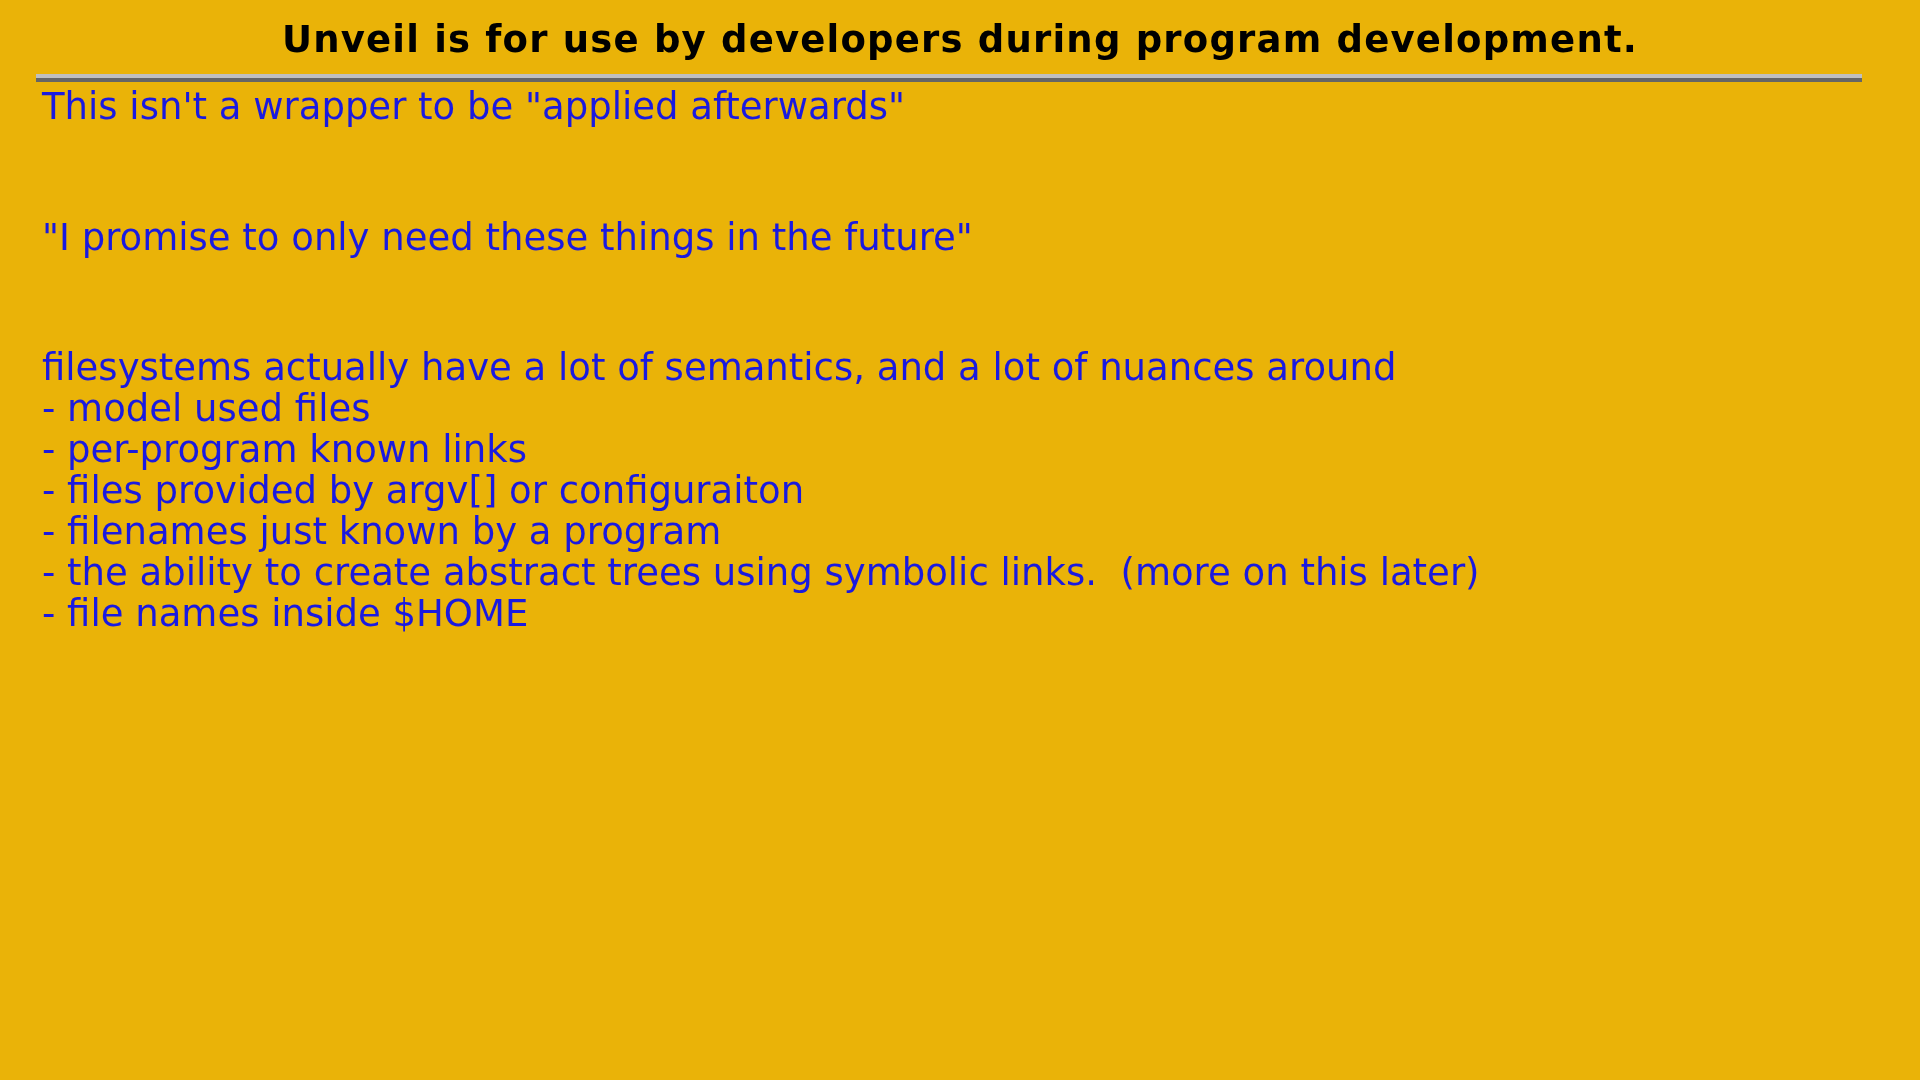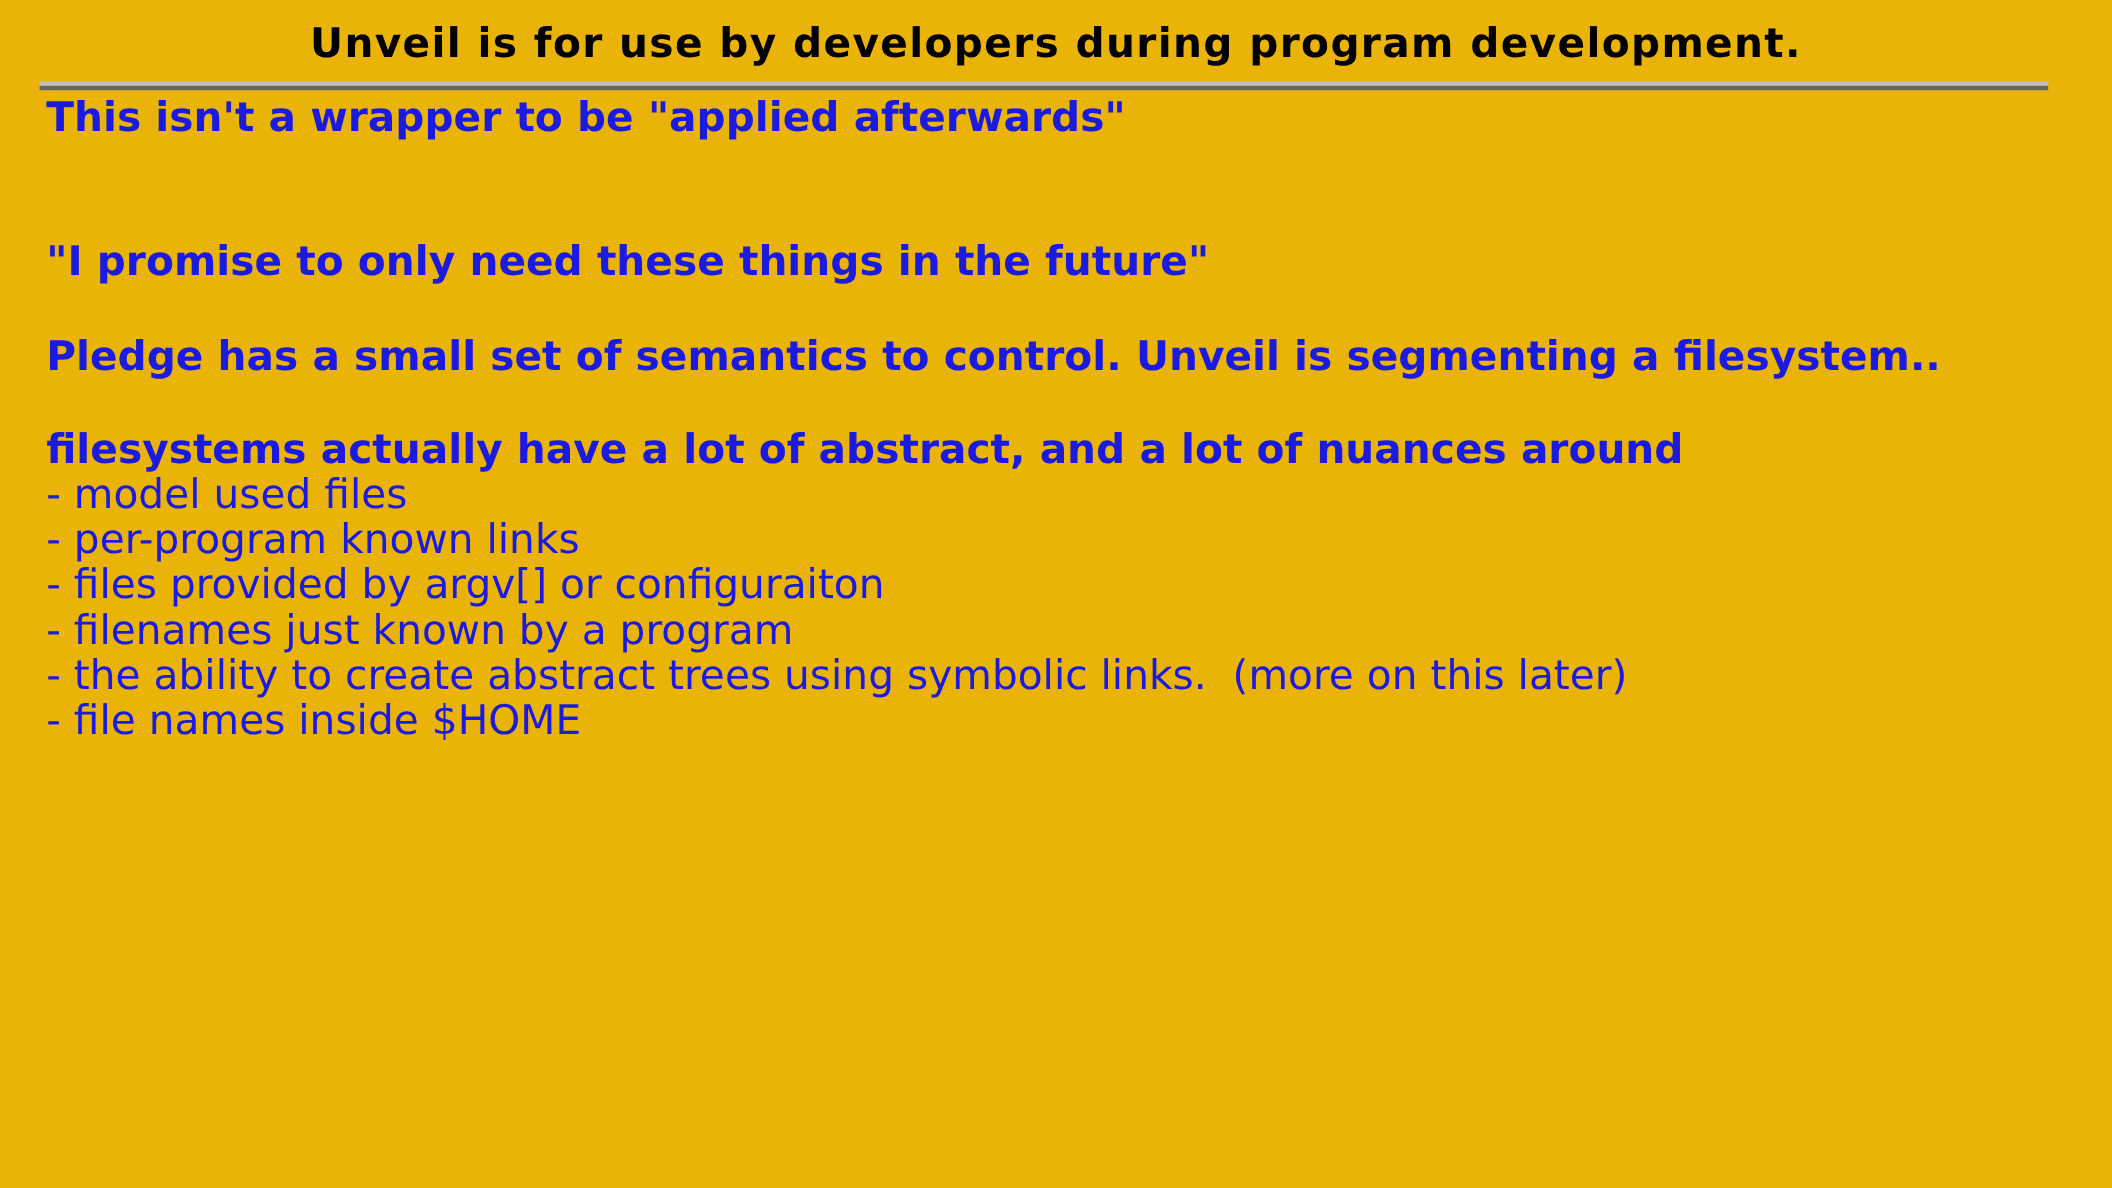--- a/index.html
+++ b/index.html
@@ -72,21 +72,20 @@
     font-family: "DejaVu Sans", sans-serif;
     font-size: 37px;
     line-height: 41px;
   }
 
   .para {
     white-space: pre;
     margin: 0;
     padding: 0;
     height: 41px;
-    font-weight: bold;
   }
   .spacer {
     height: 45px;
   }
   .spacer-small {
     height: 44px;
   }
   .bullet {
     white-space: pre;
     margin: 0;
@@ -109,24 +108,23 @@
   <div class="body-area">
 
     <div class="para">This isn't a wrapper to be "applied afterwards"</div>
     <div class="spacer"></div>
 
     <div class="spacer"></div>
 
     <div class="para">"I promise to only need these things in the future"</div>
     <div class="spacer"></div>
 
-    <div class="para">Pledge has a small set of semantics to control. Unveil is segmenting a filesystem..</div>
     <div class="spacer-small"></div>
 
-    <div class="para">filesystems actually have a lot of abstract, and a lot of nuances around</div>
+    <div class="para">filesystems actually have a lot of semantics, and a lot of nuances around</div>
 
     <div class="bullet">- model used files</div>
     <div class="bullet">- per-program known links</div>
     <div class="bullet">- files provided by argv[] or configuraiton</div>
     <div class="bullet">- filenames just known by a program</div>
     <div class="bullet">- the ability to create abstract trees using symbolic links.  (more on this later)</div>
     <div class="bullet">- file names inside $HOME</div>
 
   </div>
 

